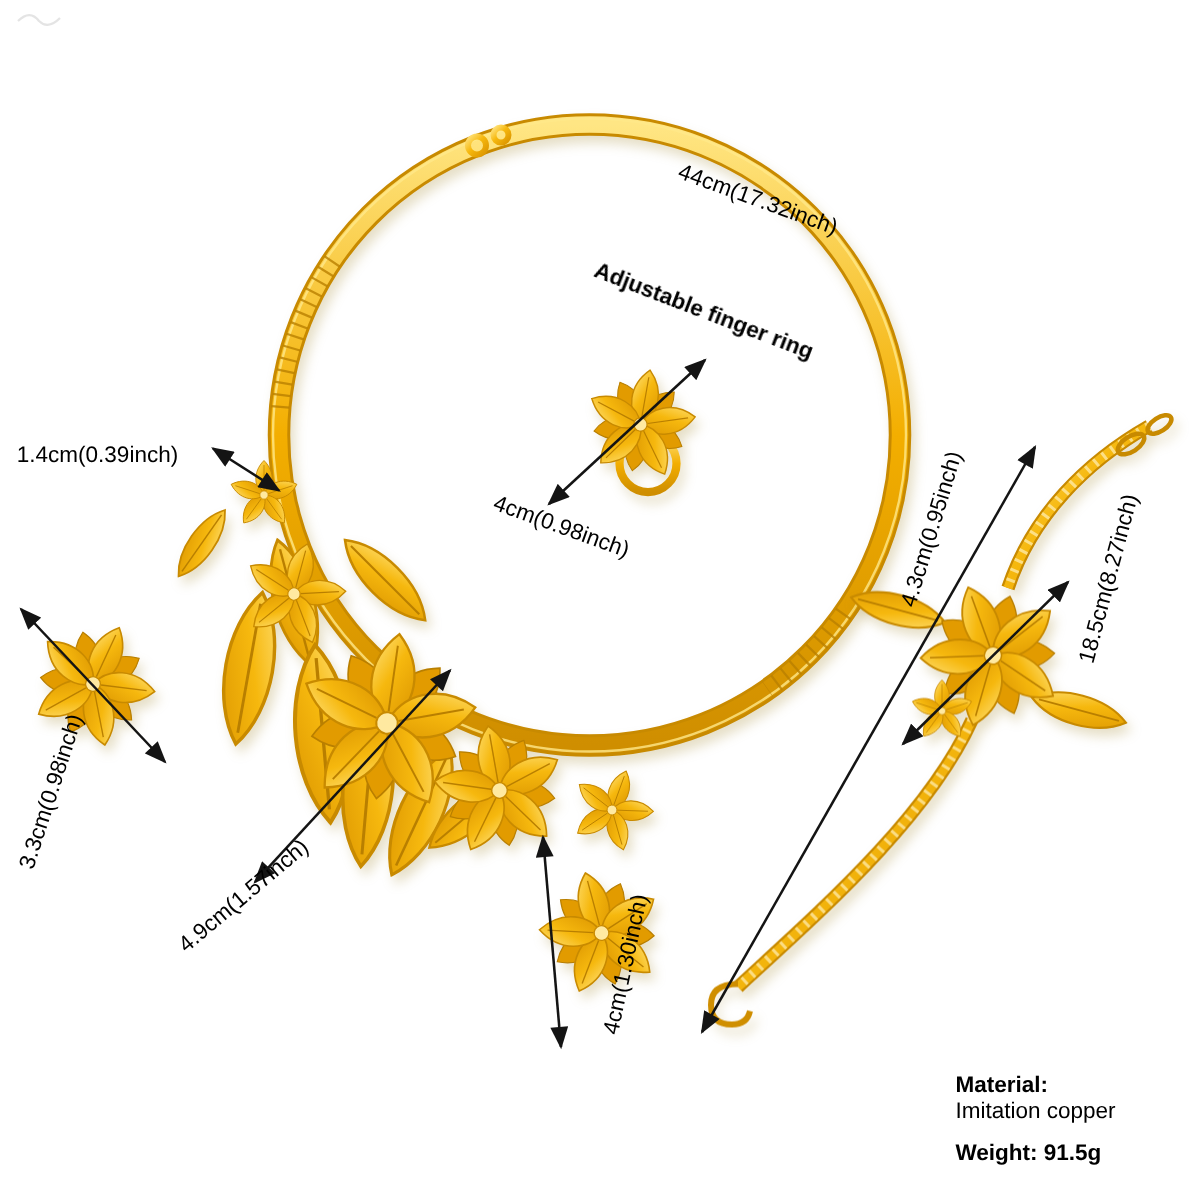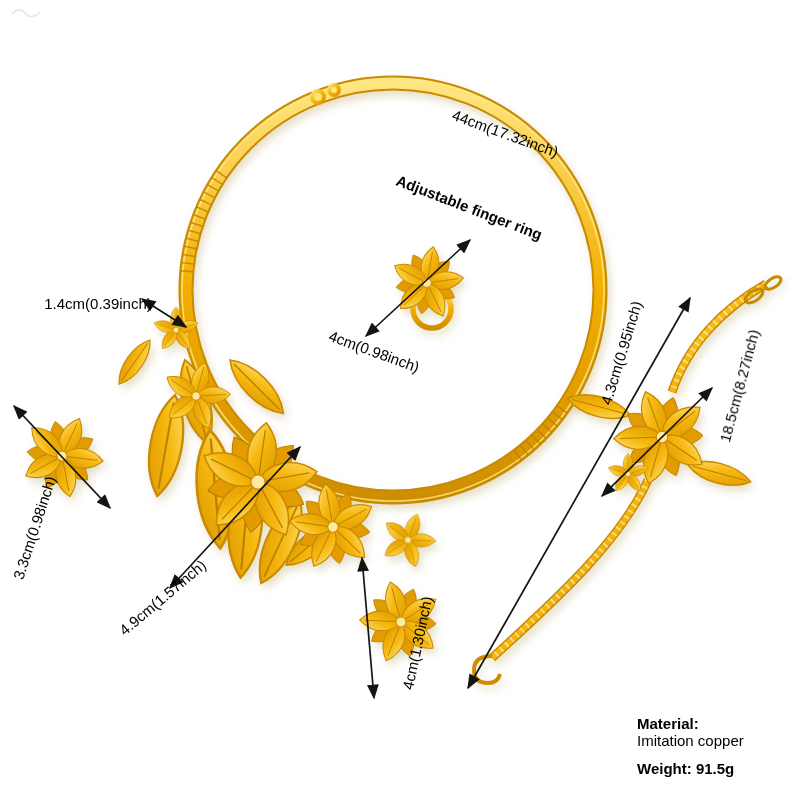--- a/index.html
+++ b/index.html
@@ -142,21 +142,21 @@
       <line x1="142" y1="299" x2="186" y2="327" marker-start="url(#ah)" marker-end="url(#ah)"></line>
       <line x1="366" y1="336" x2="470" y2="240" marker-start="url(#ah)" marker-end="url(#ah)"></line>
       <line x1="14" y1="406" x2="110" y2="508" marker-start="url(#ah)" marker-end="url(#ah)"></line>
       <line x1="170" y1="588" x2="300" y2="447" marker-start="url(#ah)" marker-end="url(#ah)"></line>
       <line x1="362" y1="558" x2="374" y2="698" marker-start="url(#ah)" marker-end="url(#ah)"></line>
       <line x1="602" y1="496" x2="712" y2="388" marker-start="url(#ah)" marker-end="url(#ah)"></line>
       <line x1="690" y1="298" x2="468" y2="688" marker-start="url(#ah)" marker-end="url(#ah)"></line>
     </g>
   </svg>
 
-  <div class="label" style="left:98px;top:304px;transform:translate(-50%,-50%);">1.4cm(0.39inch)</div>
+  <div class="label" style="left:65px;top:304px;transform:translate(-50%,-50%);">1.4cm(0.39inch)</div>
 
   <div class="label" style="left:505px;top:134px;transform:translate(-50%,-50%) rotate(20deg);">44cm(17.32inch)</div>
 
   <div class="label b" style="left:469px;top:208px;transform:translate(-50%,-50%) rotate(21deg);">Adjustable finger ring</div>
 
   <div class="label" style="left:374px;top:352px;transform:translate(-50%,-50%) rotate(20deg);">4cm(0.98inch)</div>
 
   <div class="label" style="left:35px;top:528px;transform:translate(-50%,-50%) rotate(-72deg);">3.3cm(0.98inch)</div>
 
   <div class="label" style="left:163px;top:598px;transform:translate(-50%,-50%) rotate(-40deg);">4.9cm(1.57inch)</div>

